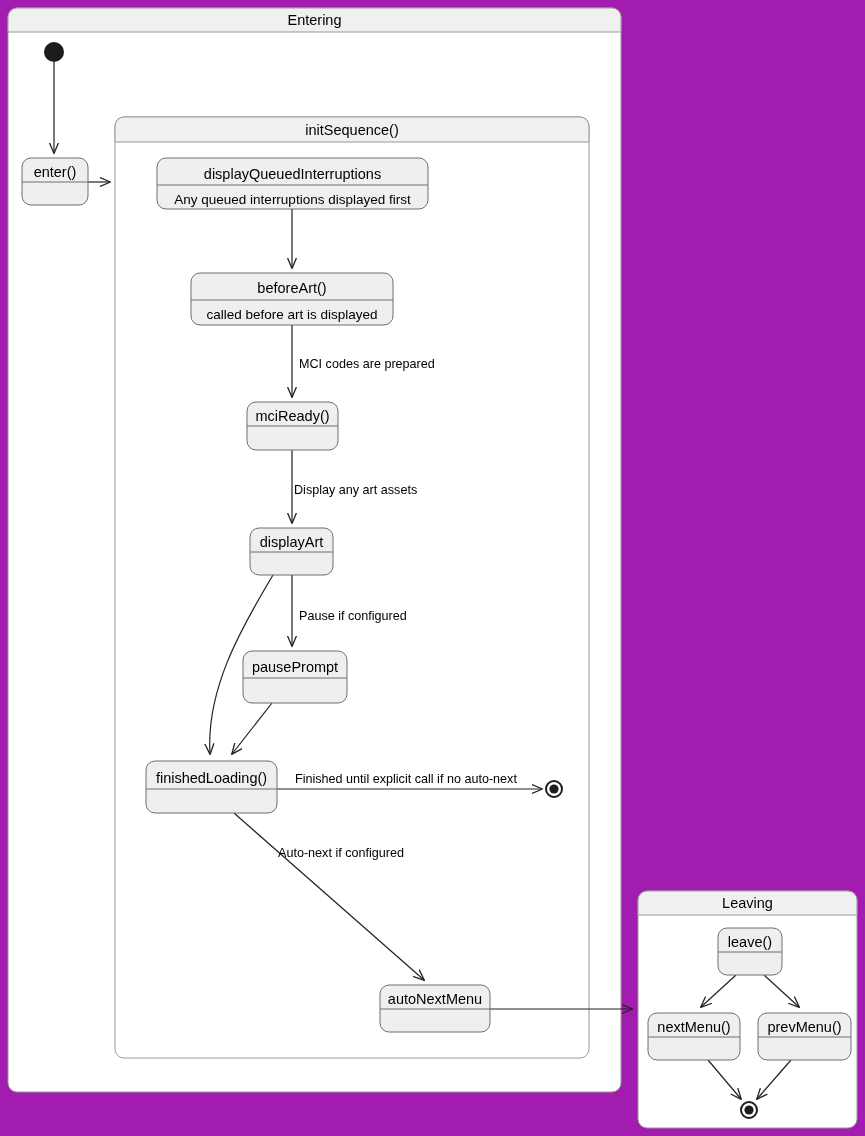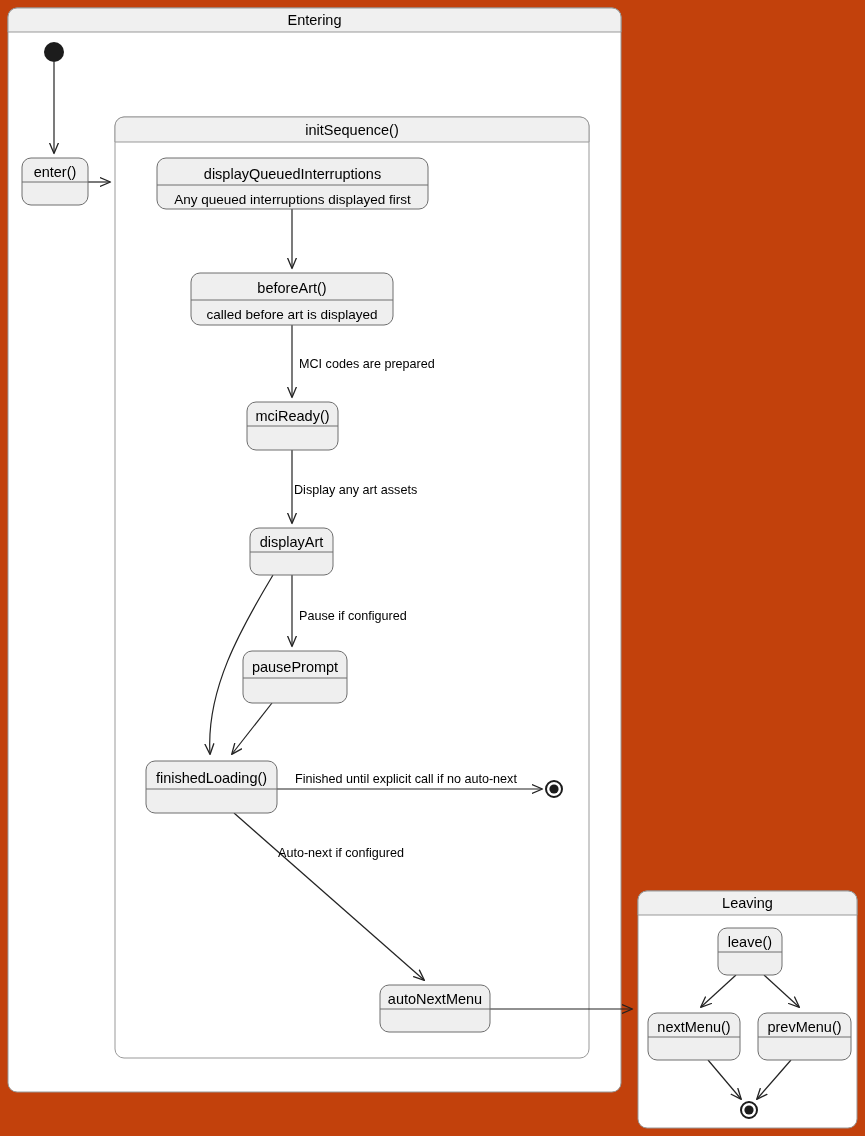--- a/index.html
+++ b/index.html
@@ -7,21 +7,21 @@
     padding: 0;
     background: #ffffff;
   }
   body {
     font-family: "Liberation Sans", sans-serif;
   }
   #diagram-root {
     position: relative;
     width: 865px;
     height: 1136px;
-    background: #c2410c;
+    background: #a21caf;
     overflow: hidden;
   }
   #diagram-svg {
     position: absolute;
     left: 0;
     top: 0;
     width: 865px;
     height: 1136px;
   }
   .composite-title,

